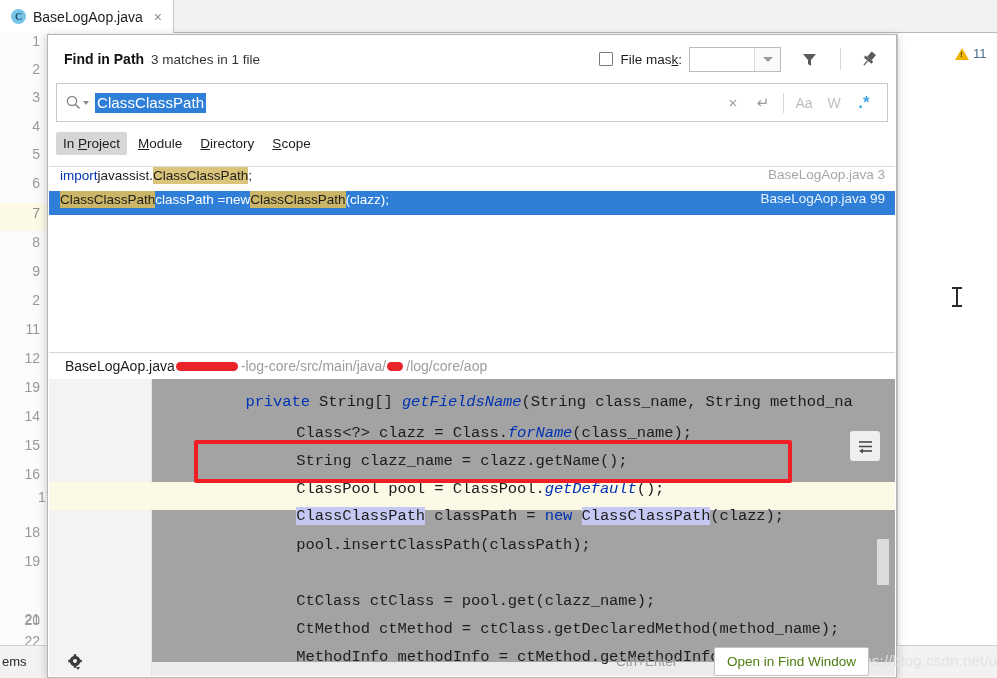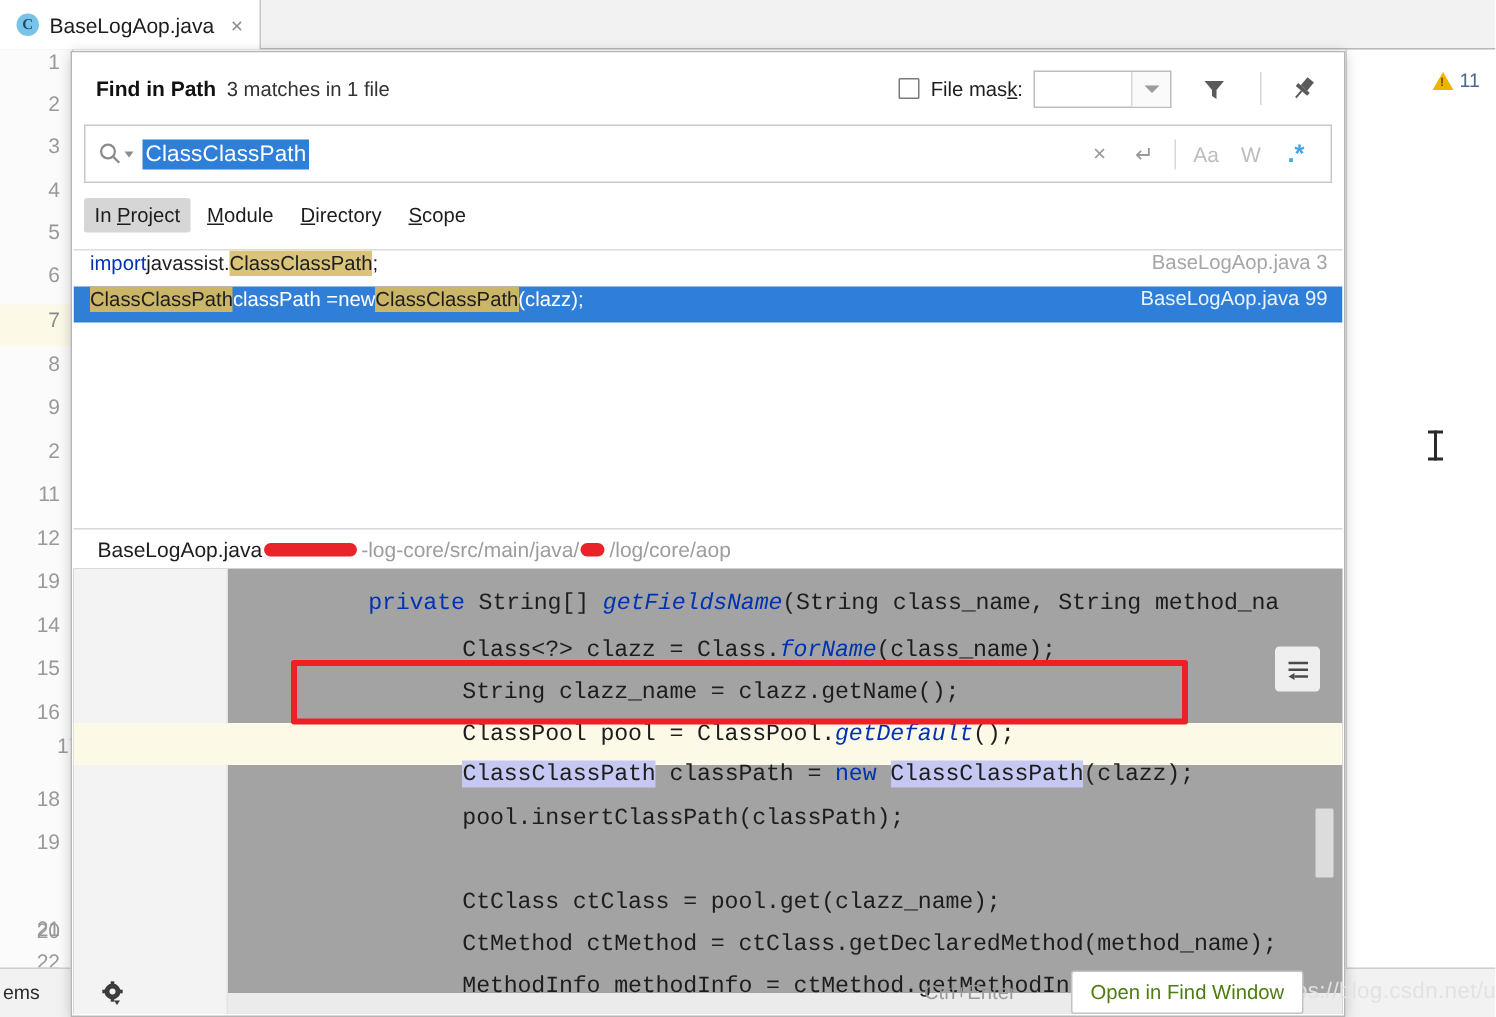--- a/index.html
+++ b/index.html
@@ -233,21 +233,21 @@
   }
   .pv-hl-line {
     position: absolute; left: 103px; right: 0; height: 28px;
     background: #fdf9e7;
   }
   .pv-hl-line2 {
     position: absolute; left: 103px; right: 0; height: 24px;
     background: #ebebeb;
   }
   .code-line {
-    position: absolute; left: 112px; white-space: pre;
+    position: absolute; left: 100px; white-space: pre;
     font-family: "Liberation Mono", monospace;
     font-size: 15.5px; color: #1d1d1d; letter-spacing: -0.1px;
   }
   .c-kw { color: #0033b3; }
   .c-ital { color: #0033b3; font-style: italic; }
   .c-sel { background: #c5c8f2; }
   .c-plain { color: #1d1d1d; }
 
   .red-box {
     position: absolute; left: 194px; top: 440px; width: 598px; height: 43px;

